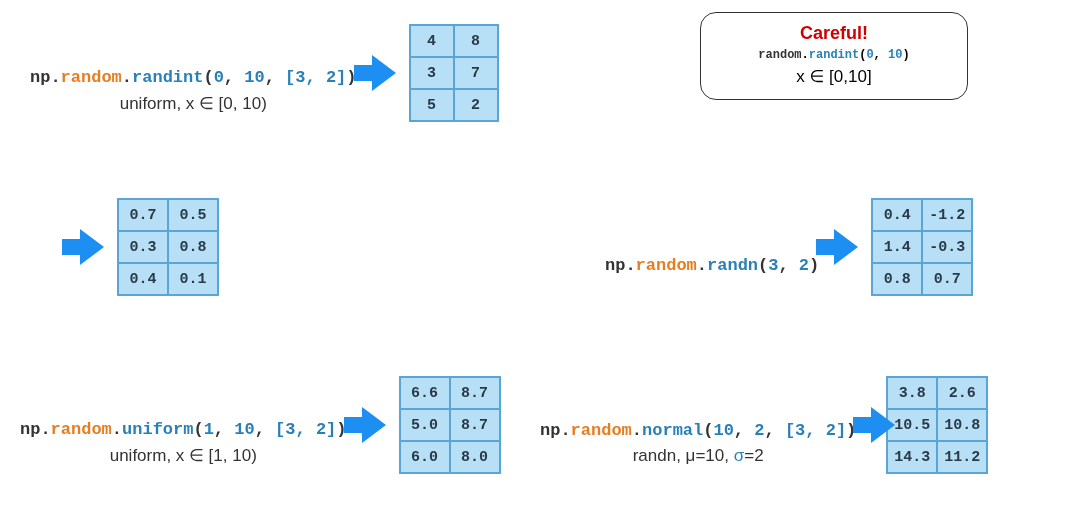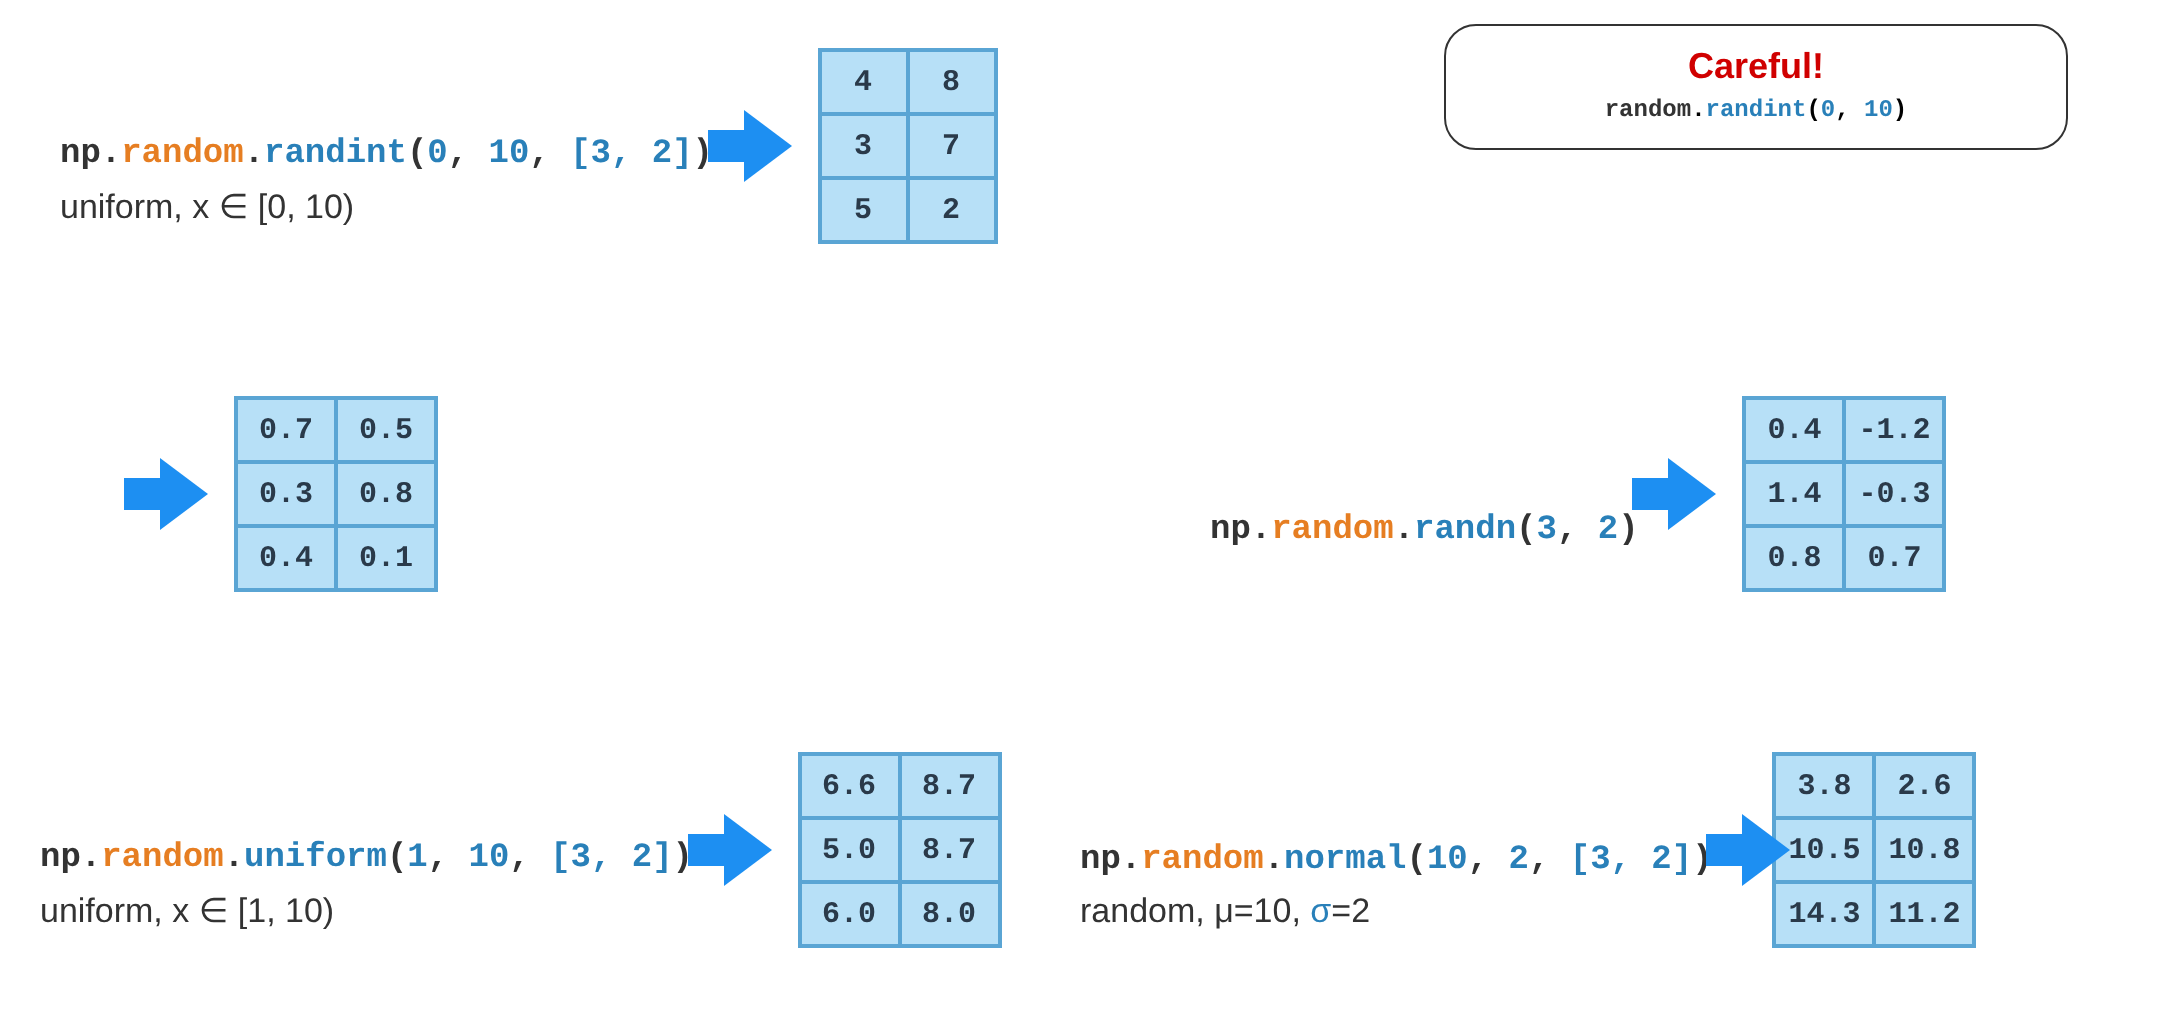--- a/index.html
+++ b/index.html
@@ -11,21 +11,21 @@
       position: relative;
       padding: 20px 30px;
     }
     .panel {
       position: absolute;
       display: flex;
       align-items: center;
       gap: 15px;
     }
     .text-block {
-      text-align: left;
+      text-align: center;
       margin-top: 36px;
     }
     .code-line {
       font-family: 'Courier New', monospace;
       font-size: 17px;
       font-weight: bold;
       white-space: nowrap;
     }
     .np-pfx { color: #333; }
     .random { color: #e67e22; }
@@ -82,26 +82,25 @@
       justify-content: center;
       font-family: 'Courier New', monospace;
       font-size: 15px;
       font-weight: bold;
       color: #2a3a4a;
     }
     .careful-box {
       position: absolute;
       left: 700px;
       top: 12px;
-      width: 312px;
+      width: 268px;
       border: 1.5px solid #333;
       border-radius: 16px;
       padding: 10px 14px 12px 14px;
       text-align: center;
-      margin-left: 22px;
     }
     .careful-title {
       color: #d00000;
       font-weight: bold;
       font-size: 18px;
       margin-bottom: 4px;
     }
     .careful-code {
       font-family: 'Courier New', monospace;
       font-size: 12px;
@@ -134,20 +133,23 @@
     <div class="cell">5</div>
     <div class="cell">2</div>
   </div>
 </div>
 
 <div class="careful-box">
   <div class="careful-title">Careful!</div>
   <div class="careful-code">
     <span class="random" style="color:#333">random</span><span>.</span><span class="fn">randint</span><span>(</span><span class="arg">0</span><span>, </span><span class="arg">10</span><span>)</span>
   </div>
+  <div class="careful-range">
+    <span>x </span><span>∈</span><span> [0,10]</span>
+  </div>
 </div>
 
 <div class="panel" style="left:80px; top:198px;">
   <div class="arrow"></div>
   <div class="grid wide" style="margin-left:22px;">
     <div class="cell">0.7</div>
     <div class="cell">0.5</div>
     <div class="cell">0.3</div>
     <div class="cell">0.8</div>
     <div class="cell">0.4</div>
@@ -191,21 +193,21 @@
     <div class="cell">8.0</div>
   </div>
 </div>
 
 <div class="panel" style="left:540px; top:376px;">
   <div class="text-block">
     <div class="code-line">
       <span class="np-pfx">np.</span><span class="random">random</span><span class="np-pfx">.</span><span class="fn">normal</span><span class="paren">(</span><span class="arg">10</span><span class="comma">, </span><span class="arg">2</span><span class="comma">, </span><span class="arg">[3, 2]</span><span class="paren">)</span>
     </div>
     <div class="desc">
-      <span>random, μ=10,  </span><span class="sigma-color">σ</span><span>=2</span>
+      <span>randn, μ=10,  </span><span class="sigma-color">σ</span><span>=2</span>
     </div>
   </div>
   <div class="arrow"></div>
   <div class="grid wide" style="">
     <div class="cell">3.8</div>
     <div class="cell">2.6</div>
     <div class="cell">10.5</div>
     <div class="cell">10.8</div>
     <div class="cell">14.3</div>
     <div class="cell">11.2</div>

